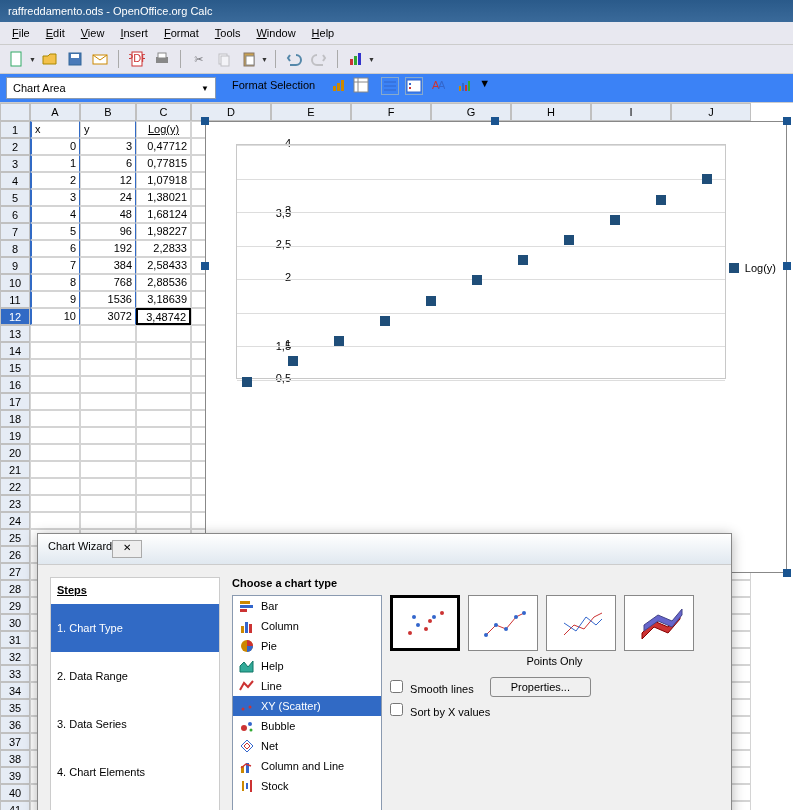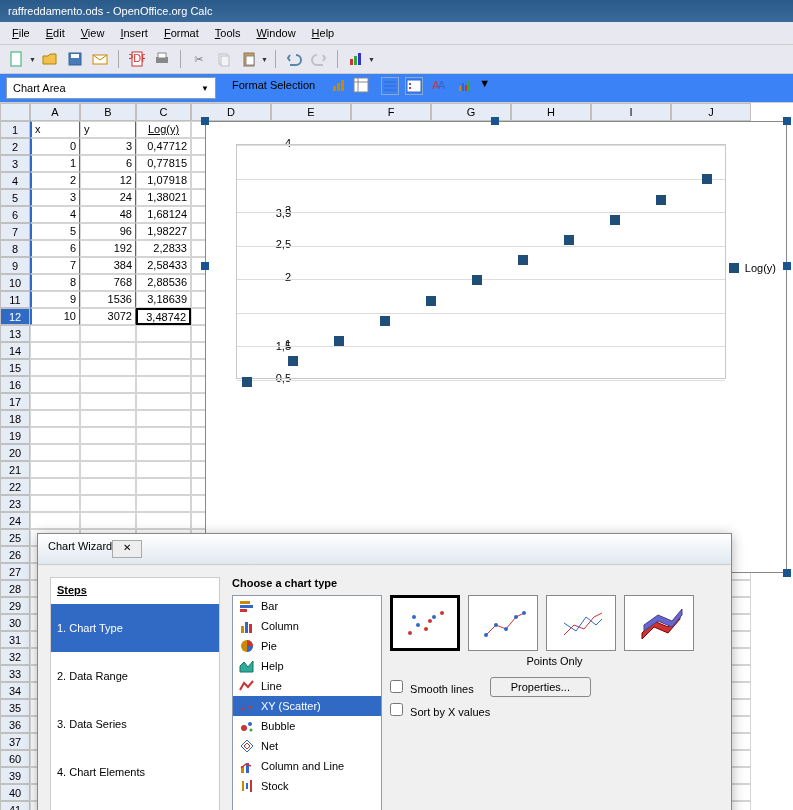--- a/index.html
+++ b/index.html
@@ -629,21 +629,21 @@
       <div class="cell"></div>
       <div class="cell"></div>
       <div class="cell"></div>
       <div class="cell"></div>
       <div class="cell"></div>
       <div class="cell"></div>
       <div class="cell"></div>
       <div class="cell"></div>
       <div class="cell"></div>
       <div class="cell"></div>
-      <div class="row-h">60</div>
+      <div class="row-h">38</div>
       <div class="cell"></div>
       <div class="cell"></div>
       <div class="cell"></div>
       <div class="cell"></div>
       <div class="cell"></div>
       <div class="cell"></div>
       <div class="cell"></div>
       <div class="cell"></div>
       <div class="cell"></div>
       <div class="cell"></div>

